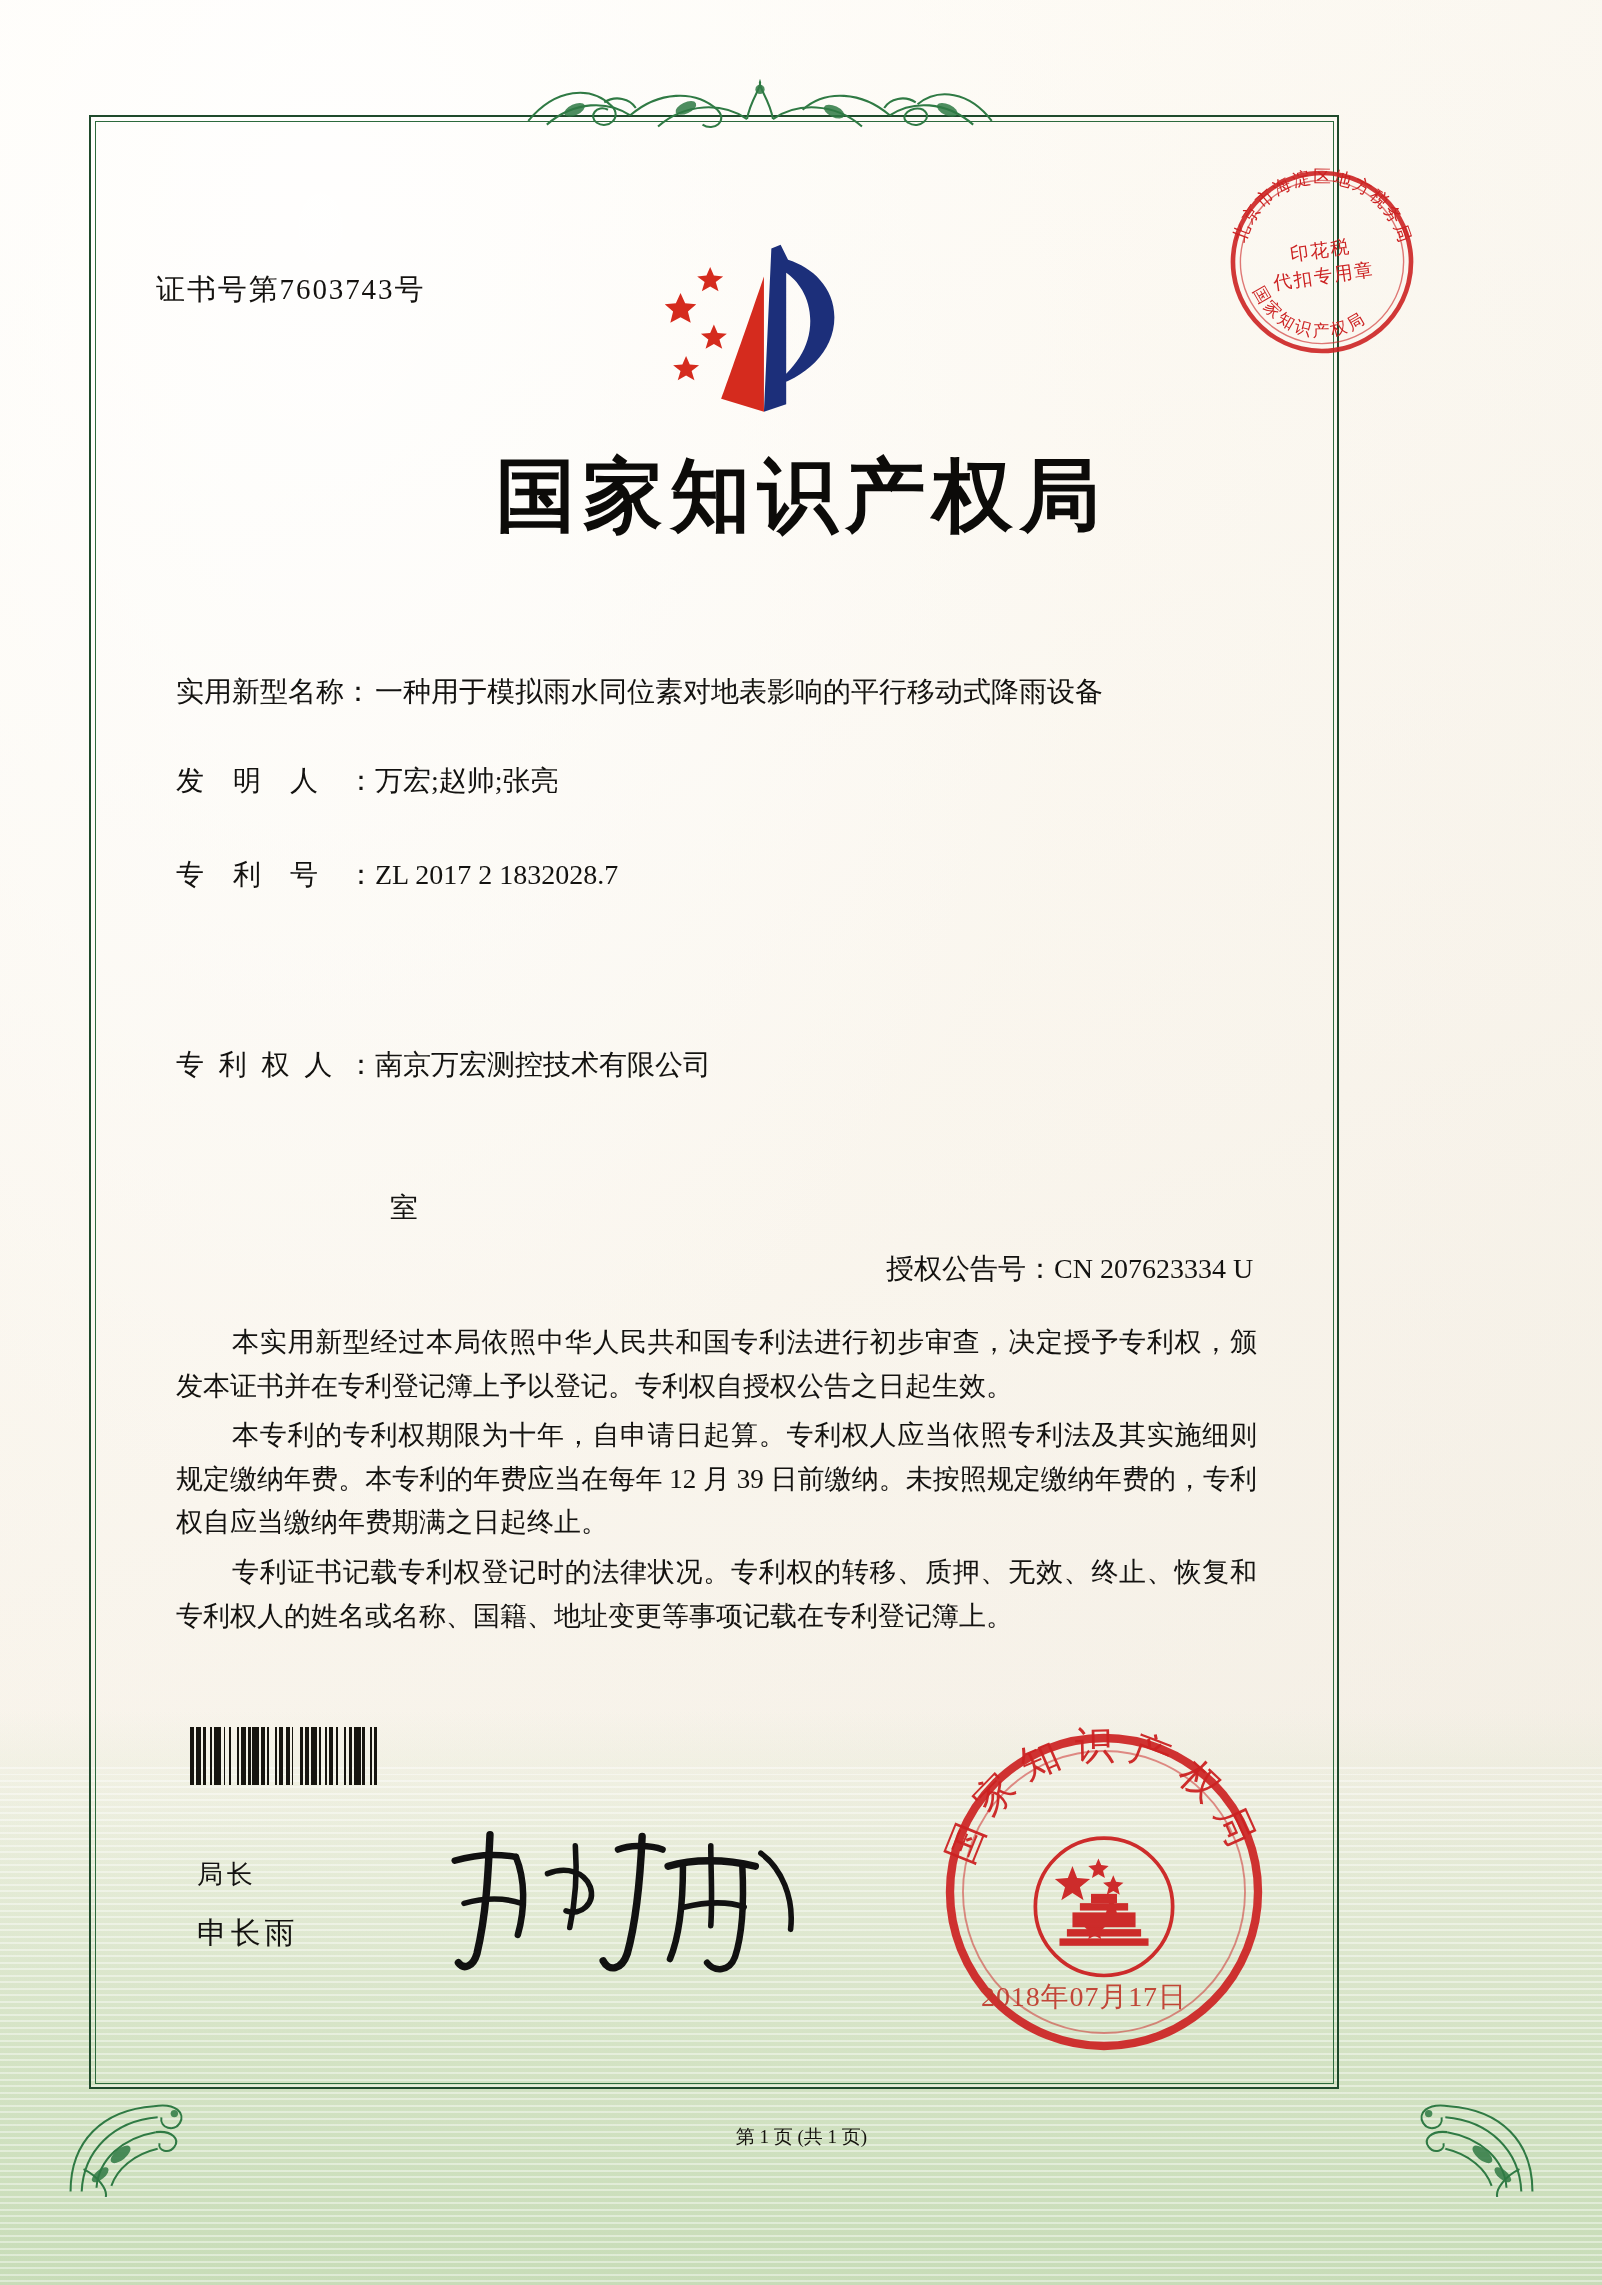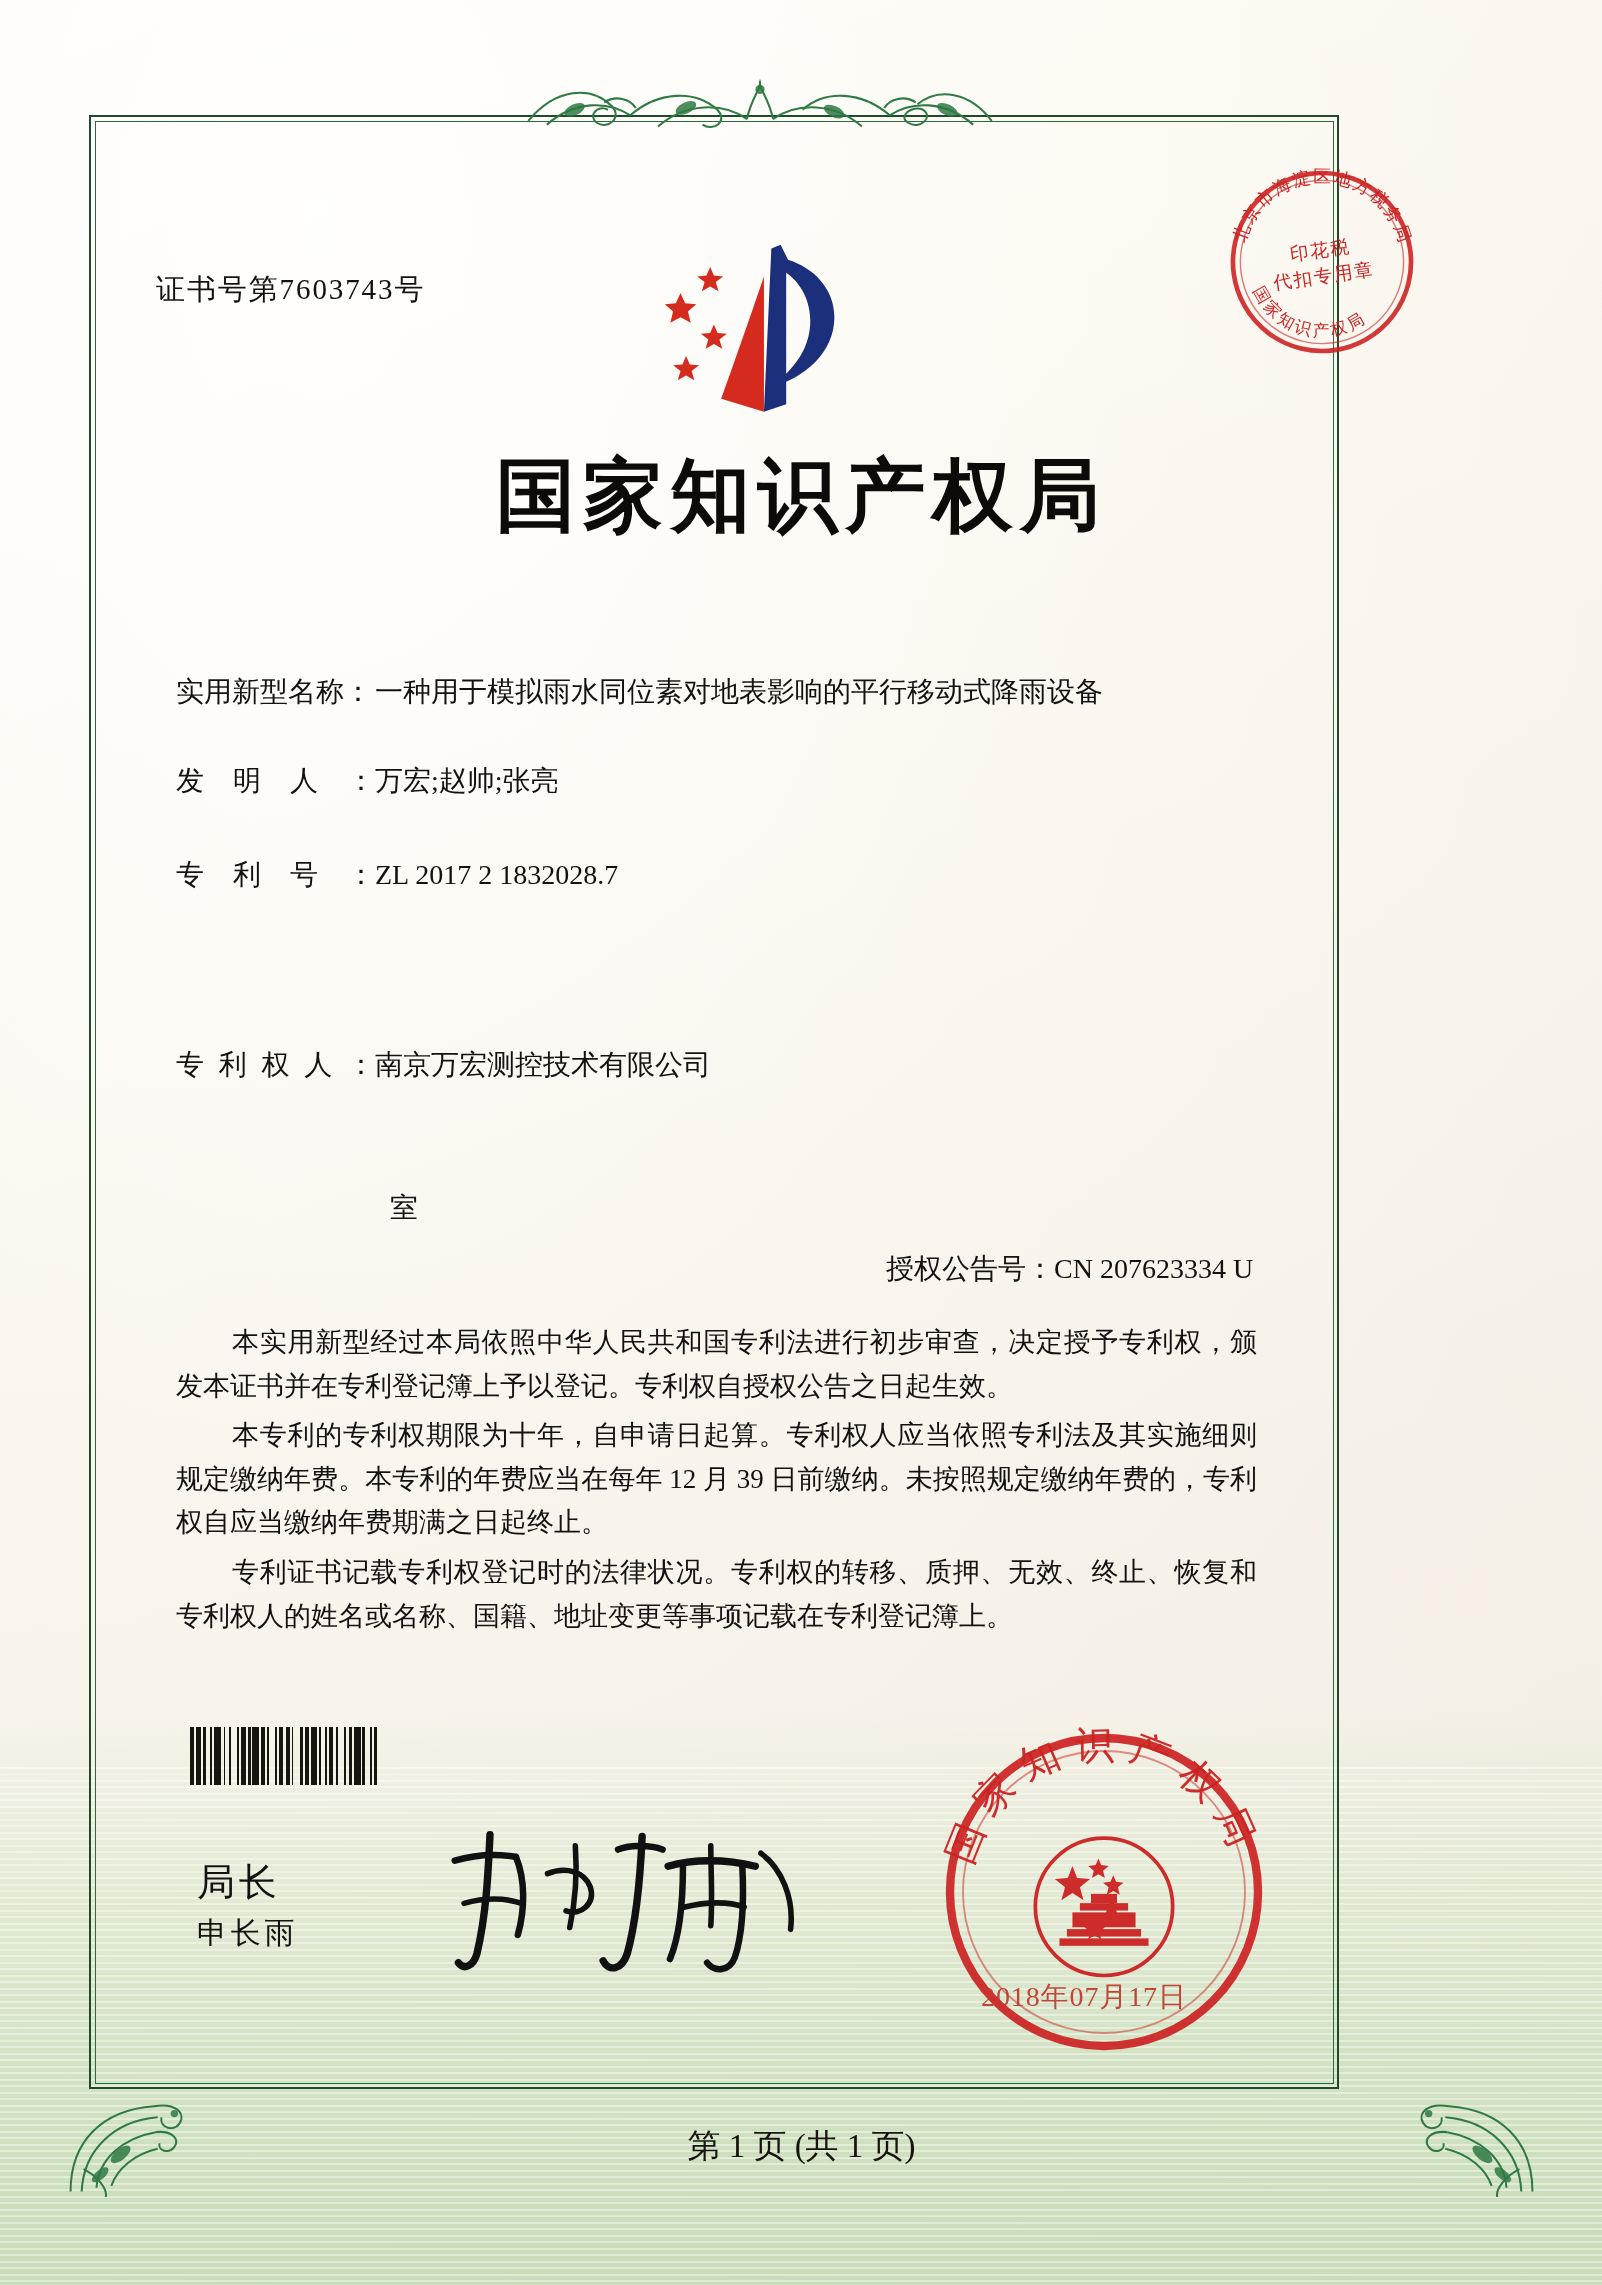--- a/index.html
+++ b/index.html
@@ -185,21 +185,21 @@
   }
   .bc {
     background: #17150f;
     height: 100%;
   }
   
   #director-label {
     position: absolute;
     left: 197px;
     top: 1857px;
-    font-size: 38px;
+    font-size: 26px;
     color: #131210;
     letter-spacing: 3.7px;
   }
   #director-name {
     position: absolute;
     left: 197px;
     top: 1913px;
     font-size: 30px;
     color: #131210;
     letter-spacing: 3.7px;
@@ -227,21 +227,21 @@
     font-size: 28px;
     color: #c0392b;
     letter-spacing: 0.9px;
     opacity: 0.92;
   }
   #page-no {
     position: absolute;
     left: 0; right: 0;
     top: 2124px;
     text-align: center;
-    font-size: 33px;
+    font-size: 19px;
     color: #16140f;
   }
 </style>
 </head>
 <body>
 
 <div id="page">
   <div id="paper-texture"></div>
   <div id="bottom-wash"></div>
   <div id="bottom-lines"></div>

